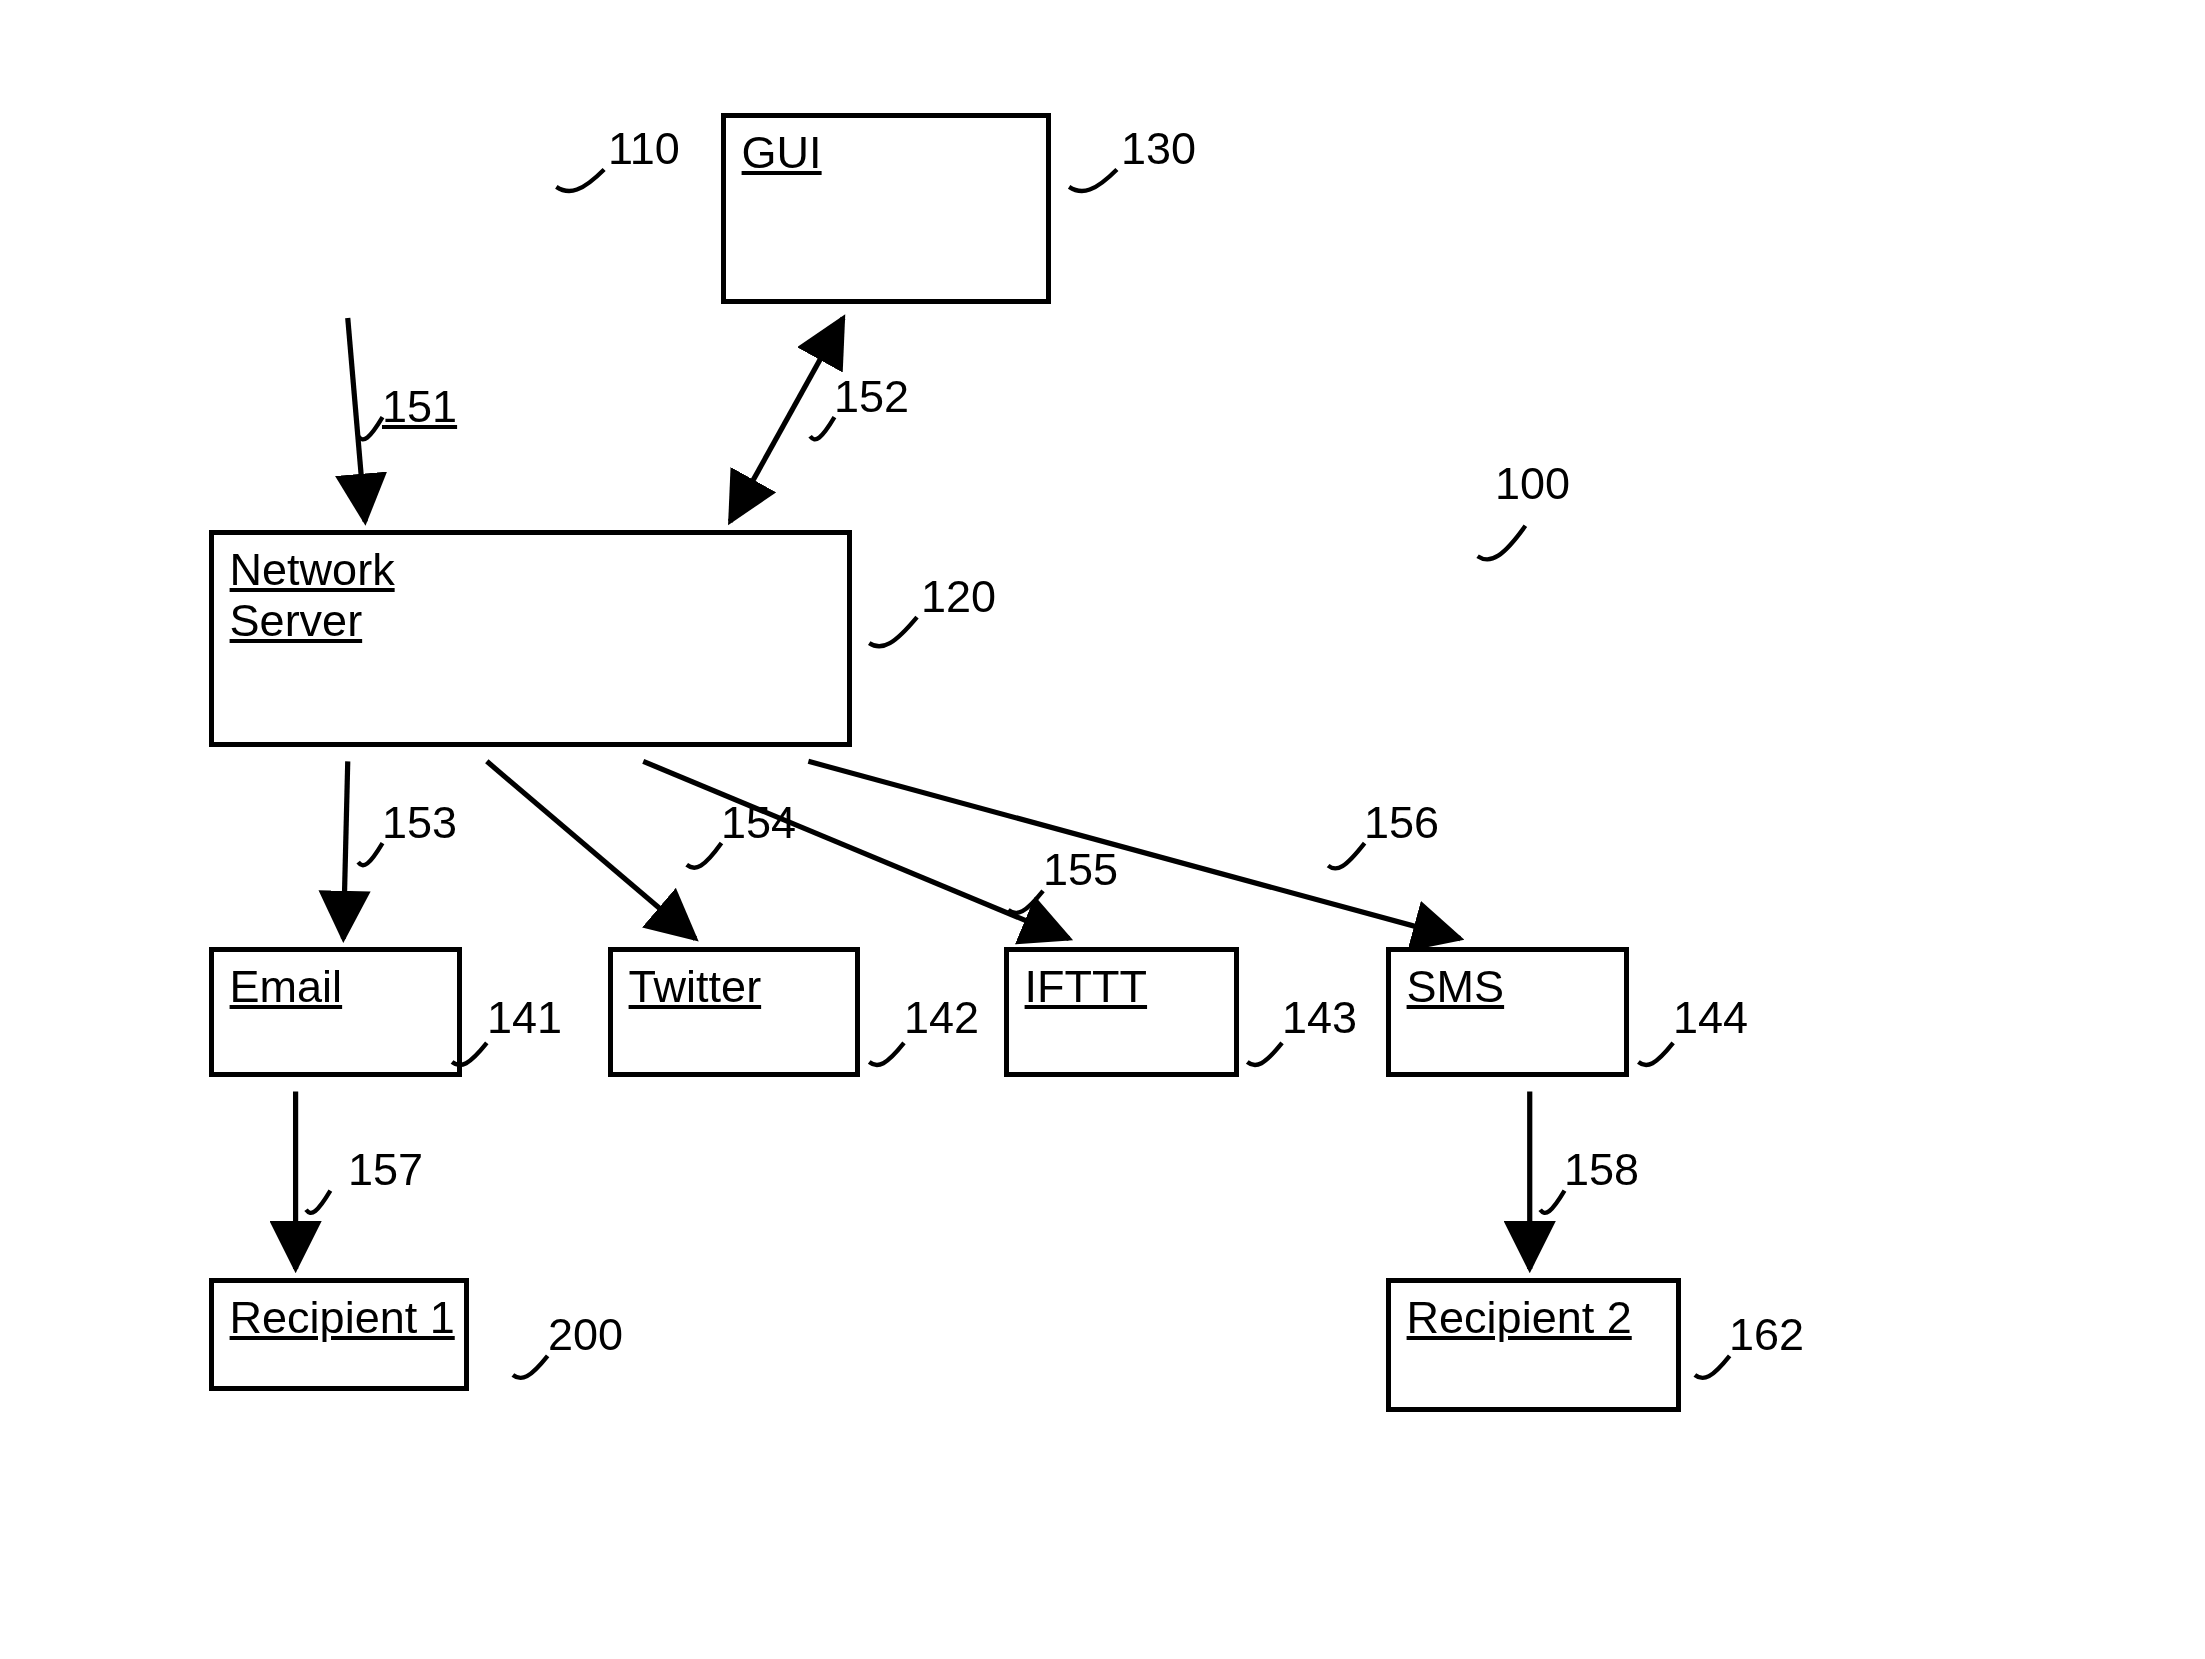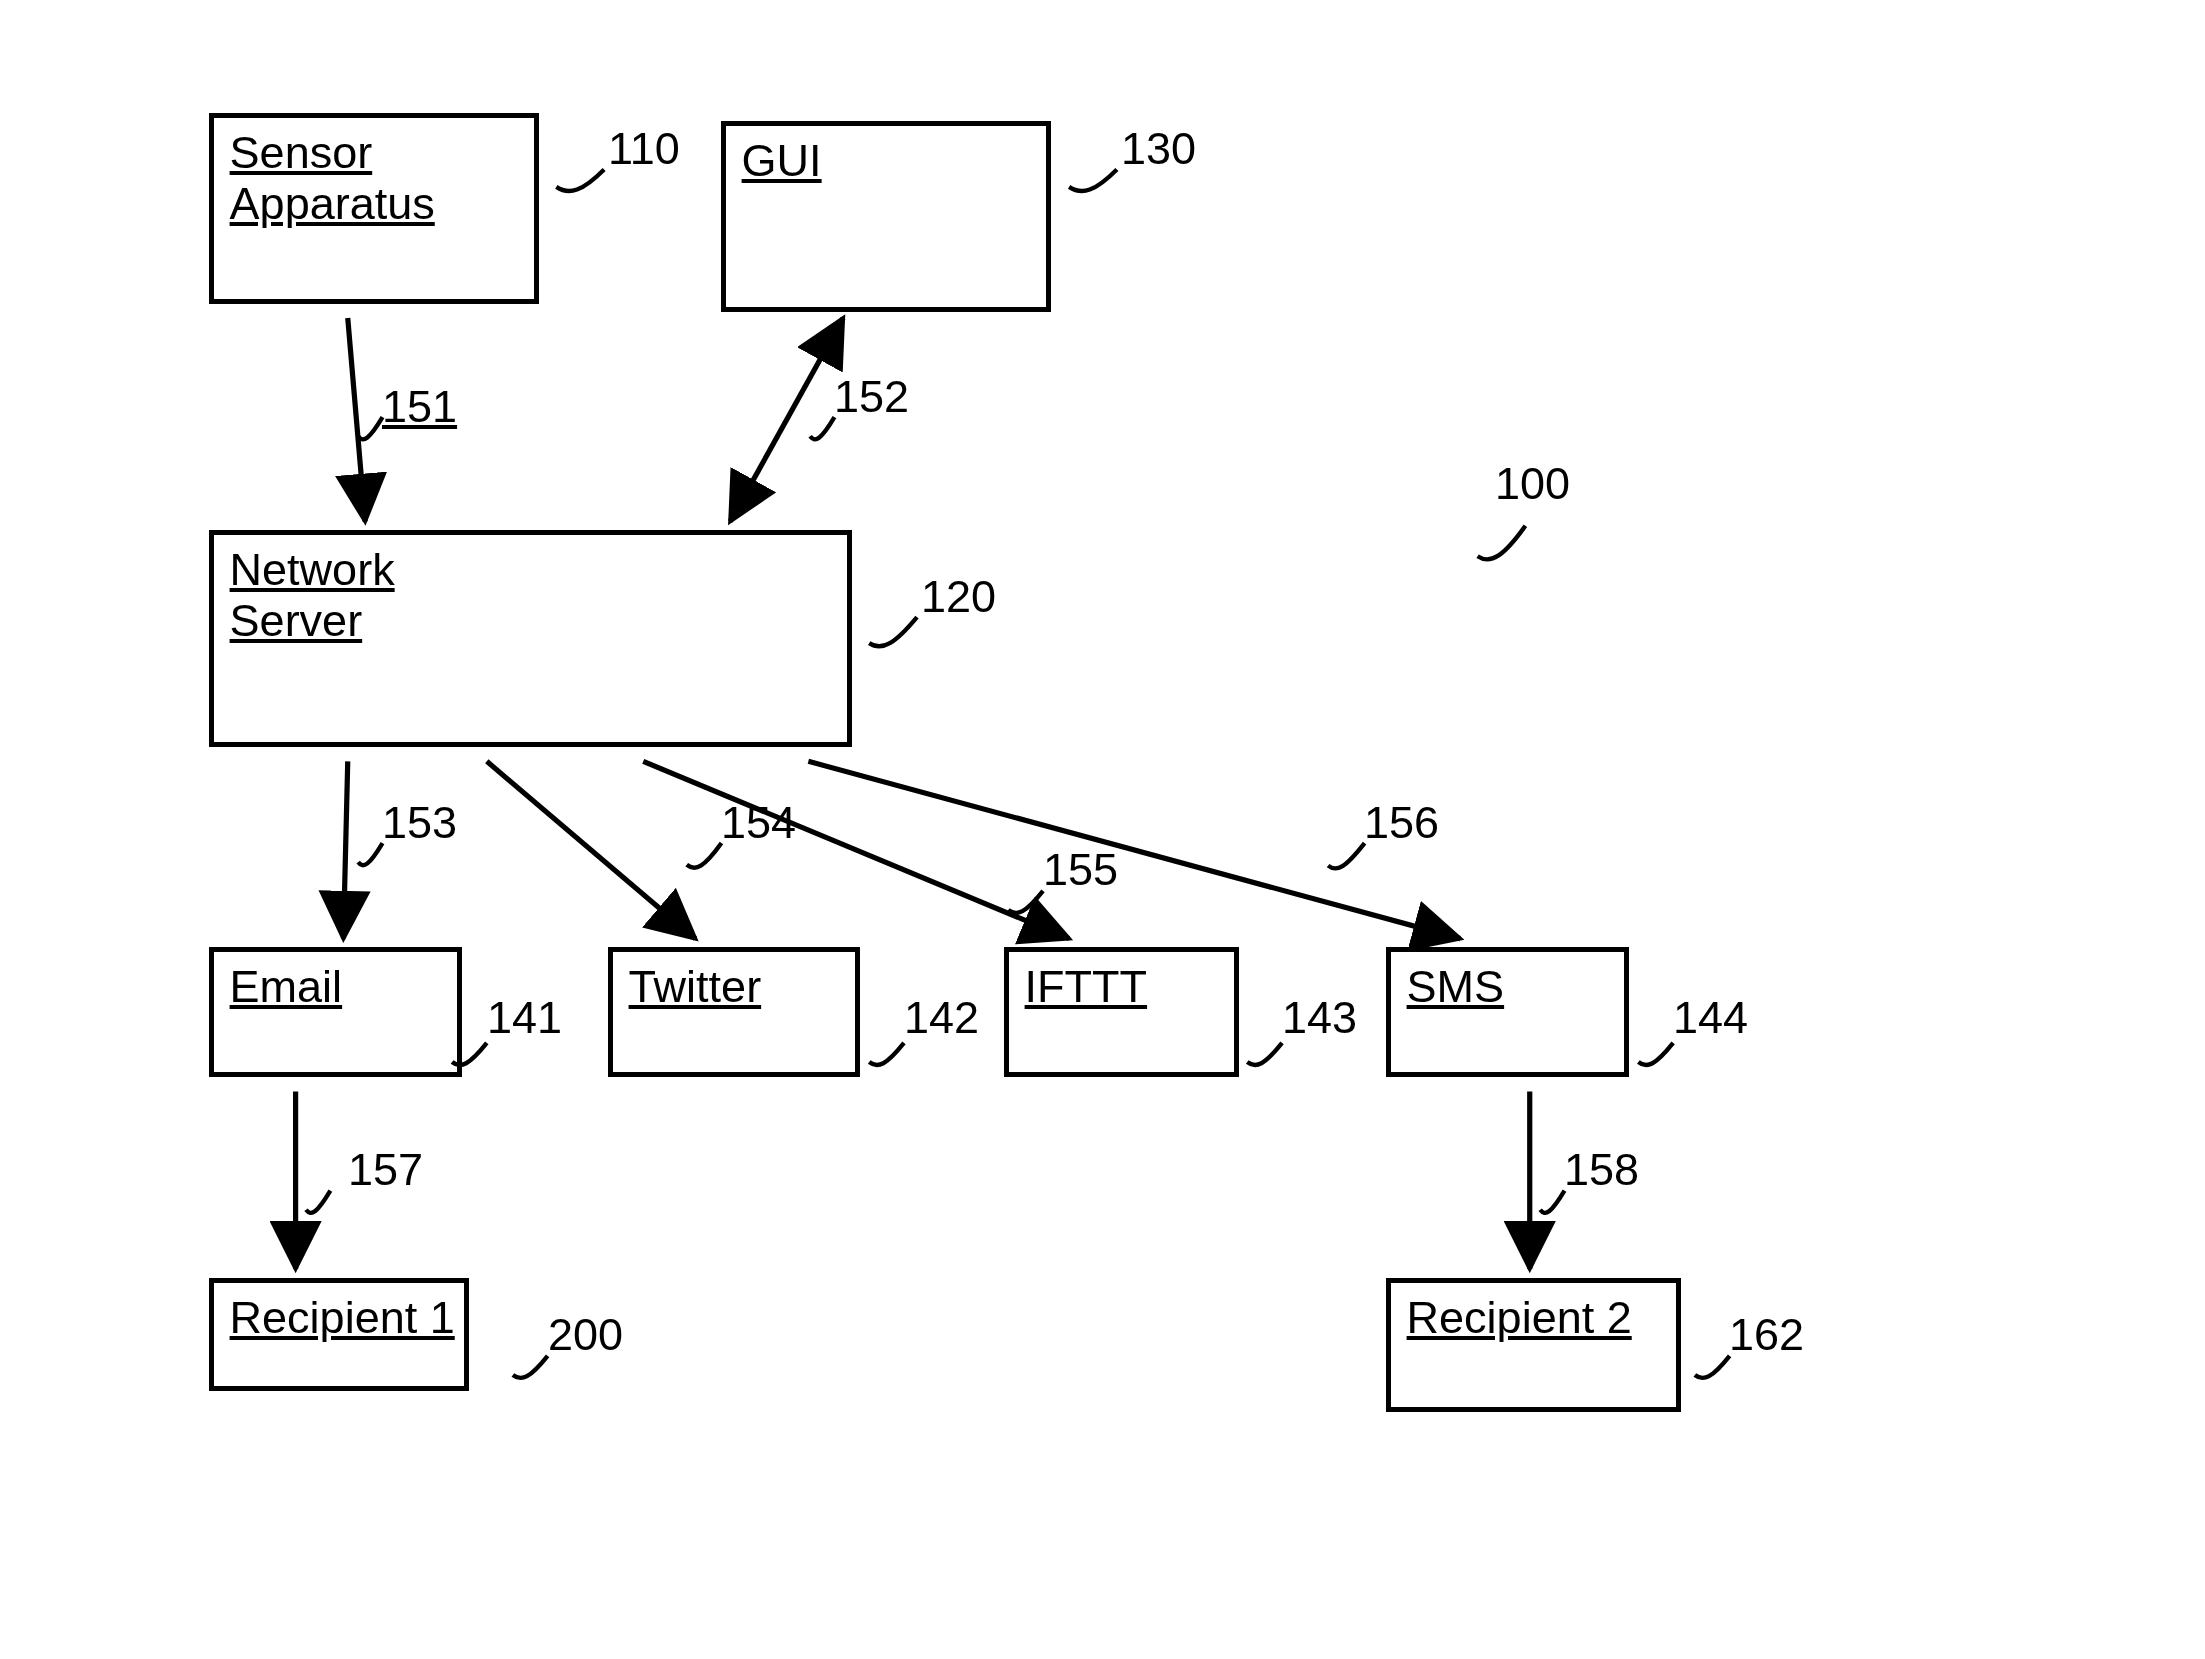--- a/index.html
+++ b/index.html
@@ -51,27 +51,23 @@
     width: 2206px;
     height: 1660px;
     pointer-events: none;
   }
 </style>
 </head>
 <body>
 
 <div class="canvas">
 
-  <div class="box" style="left:209px; top:113px; width:330px; height:191px;">
-    <div class="box-label">Sensor
-Apparatus</div>
-  </div>
   <div class="ref" style="left:608px; top:126px;">110</div>
 
-  <div class="box" style="left:721px; top:113px; width:330px; height:191px;margin-top:8px;">
+  <div class="box" style="left:721px; top:113px; width:330px; height:191px;">
     <div class="box-label">GUI</div>
   </div>
   <div class="ref" style="left:1121px; top:126px;">130</div>
 
   <div class="box" style="left:209px; top:530px; width:643px; height:217px;">
     <div class="box-label">Network
 Server</div>
   </div>
   <div class="ref" style="left:921px; top:574px;">120</div>
 

